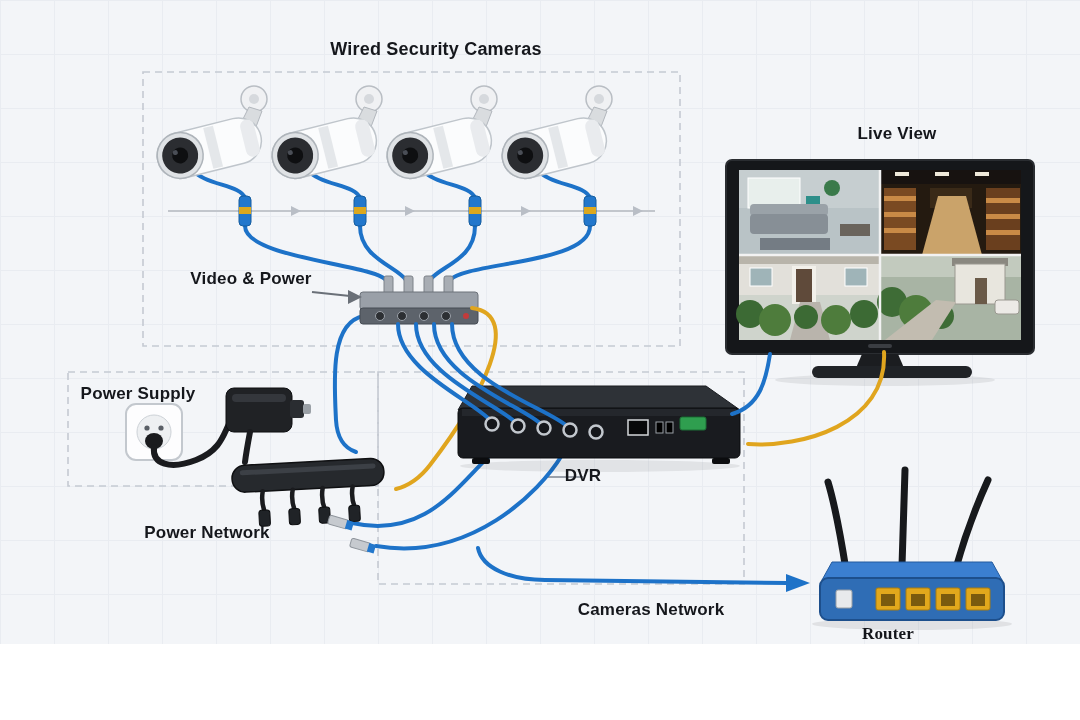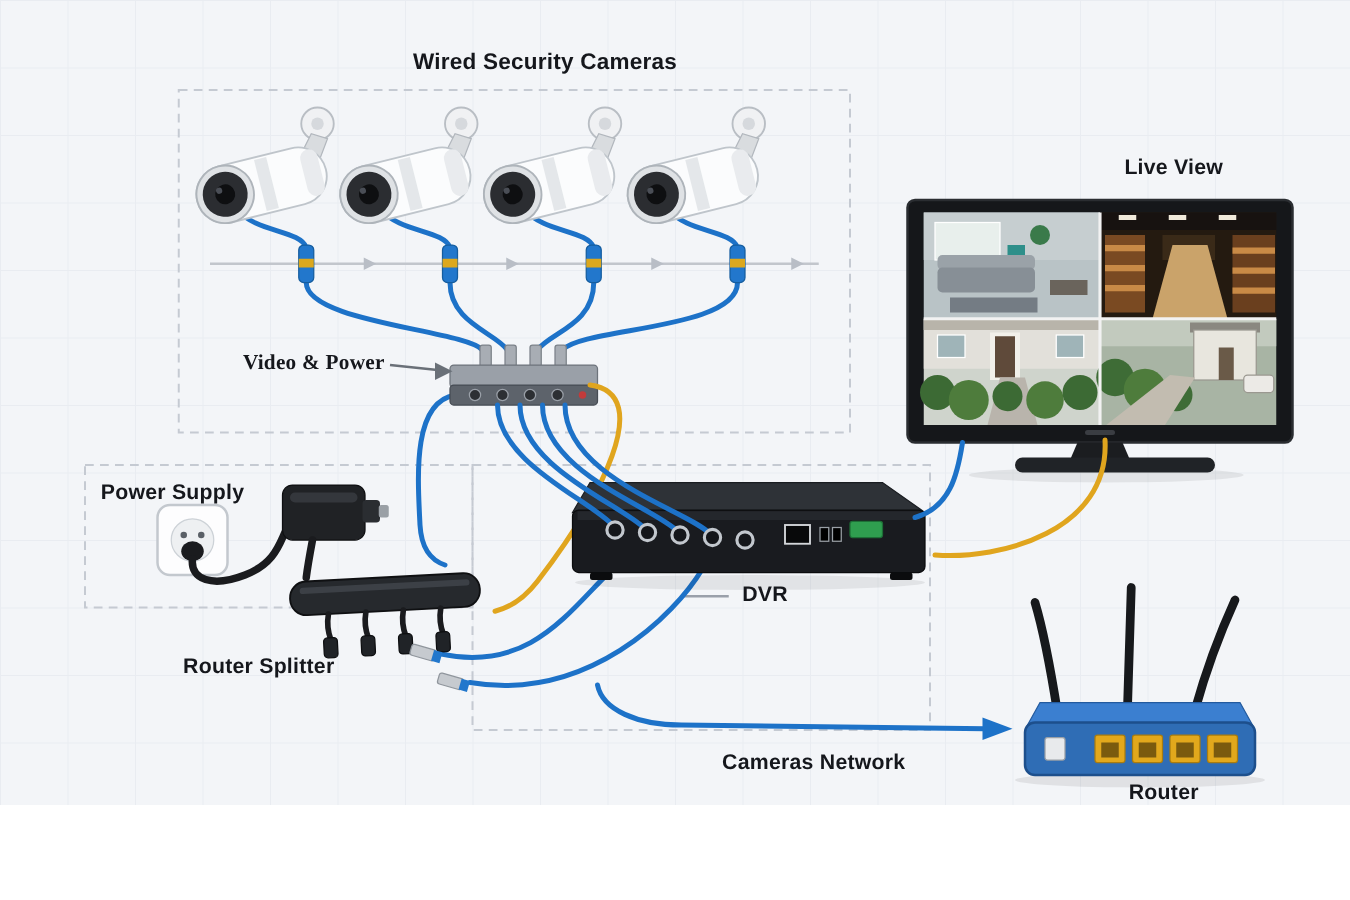--- a/index.html
+++ b/index.html
@@ -273,20 +273,20 @@
       <rect x="911" y="594" width="14" height="12" fill="#7a5a0e"></rect>
       <rect x="936" y="588" width="24" height="22" rx="2" fill="#e2a81c" stroke="#a87c10"></rect>
       <rect x="941" y="594" width="14" height="12" fill="#7a5a0e"></rect>
       <rect x="966" y="588" width="24" height="22" rx="2" fill="#e2a81c" stroke="#a87c10"></rect>
       <rect x="971" y="594" width="14" height="12" fill="#7a5a0e"></rect>
     </g>
   </g>
 </svg>
 
   <div class="label label-lg" style="left:436px; top:39px;">Wired Security Cameras</div>
-  <div class="label" style="left:897px; top:124px;margin-left:42px;">Live View</div>
-  <div class="label" style="left:251px; top:280px;font-family:Liberation Serif, serif;">Video &amp; Power</div>
+  <div class="label" style="left:897px; top:124px;">Live View</div>
+  <div class="label" style="left:251px; top:269px;">Video &amp; Power</div>
   <div class="label" style="left:138px; top:384px;">Power Supply</div>
-  <div class="label" style="left:207px; top:523px;">Router Splitter</div>
-  <div class="label" style="left:612px; top:466px;">DVR</div>
+  <div class="label" style="left:207px; top:523px;">Power Network</div>
+  <div class="label" style="left:583px; top:466px;">DVR</div>
   <div class="label" style="left:651px; top:600px;">Cameras Network</div>
-  <div class="label" style="left:931px; top:624px;">Router</div>
+  <div class="label" style="left:888px; top:624px;font-family:Liberation Serif, serif;">Router</div>
 </div>
 
 </body></html>

